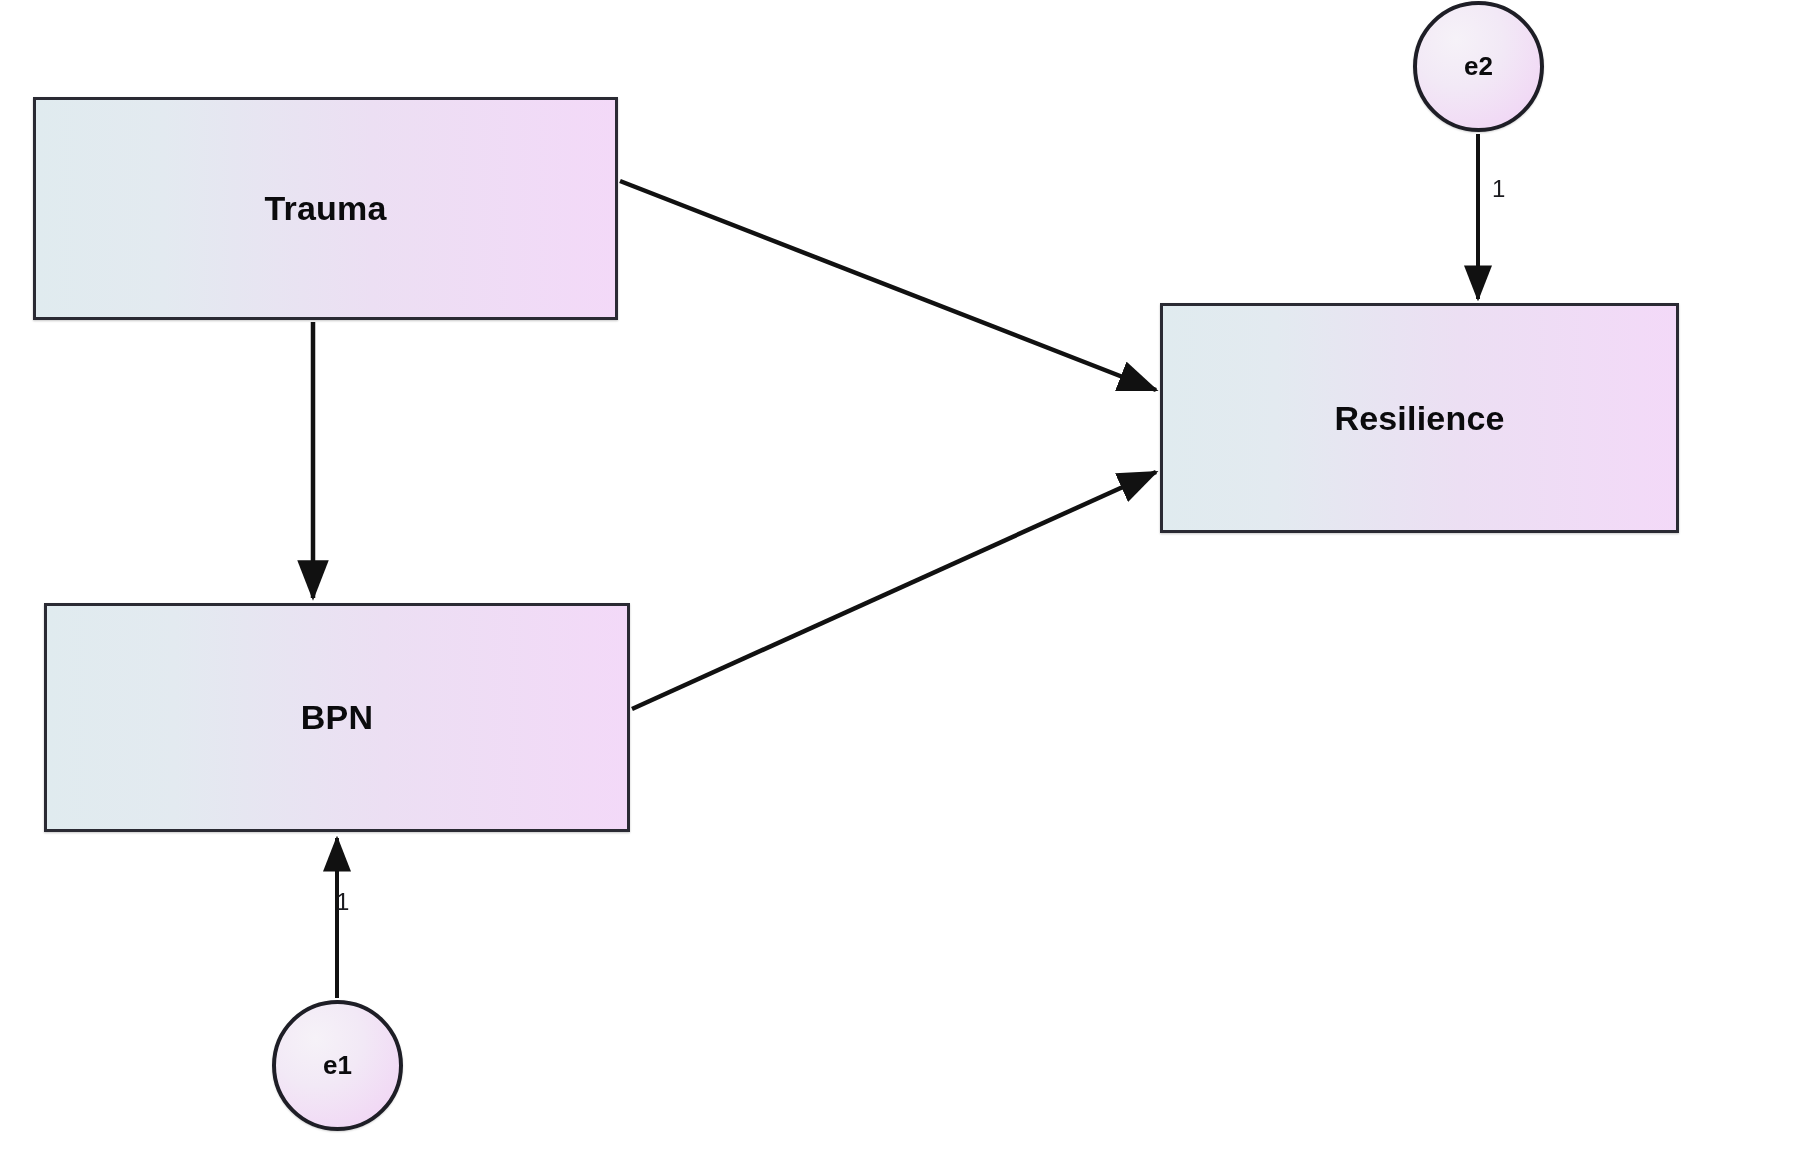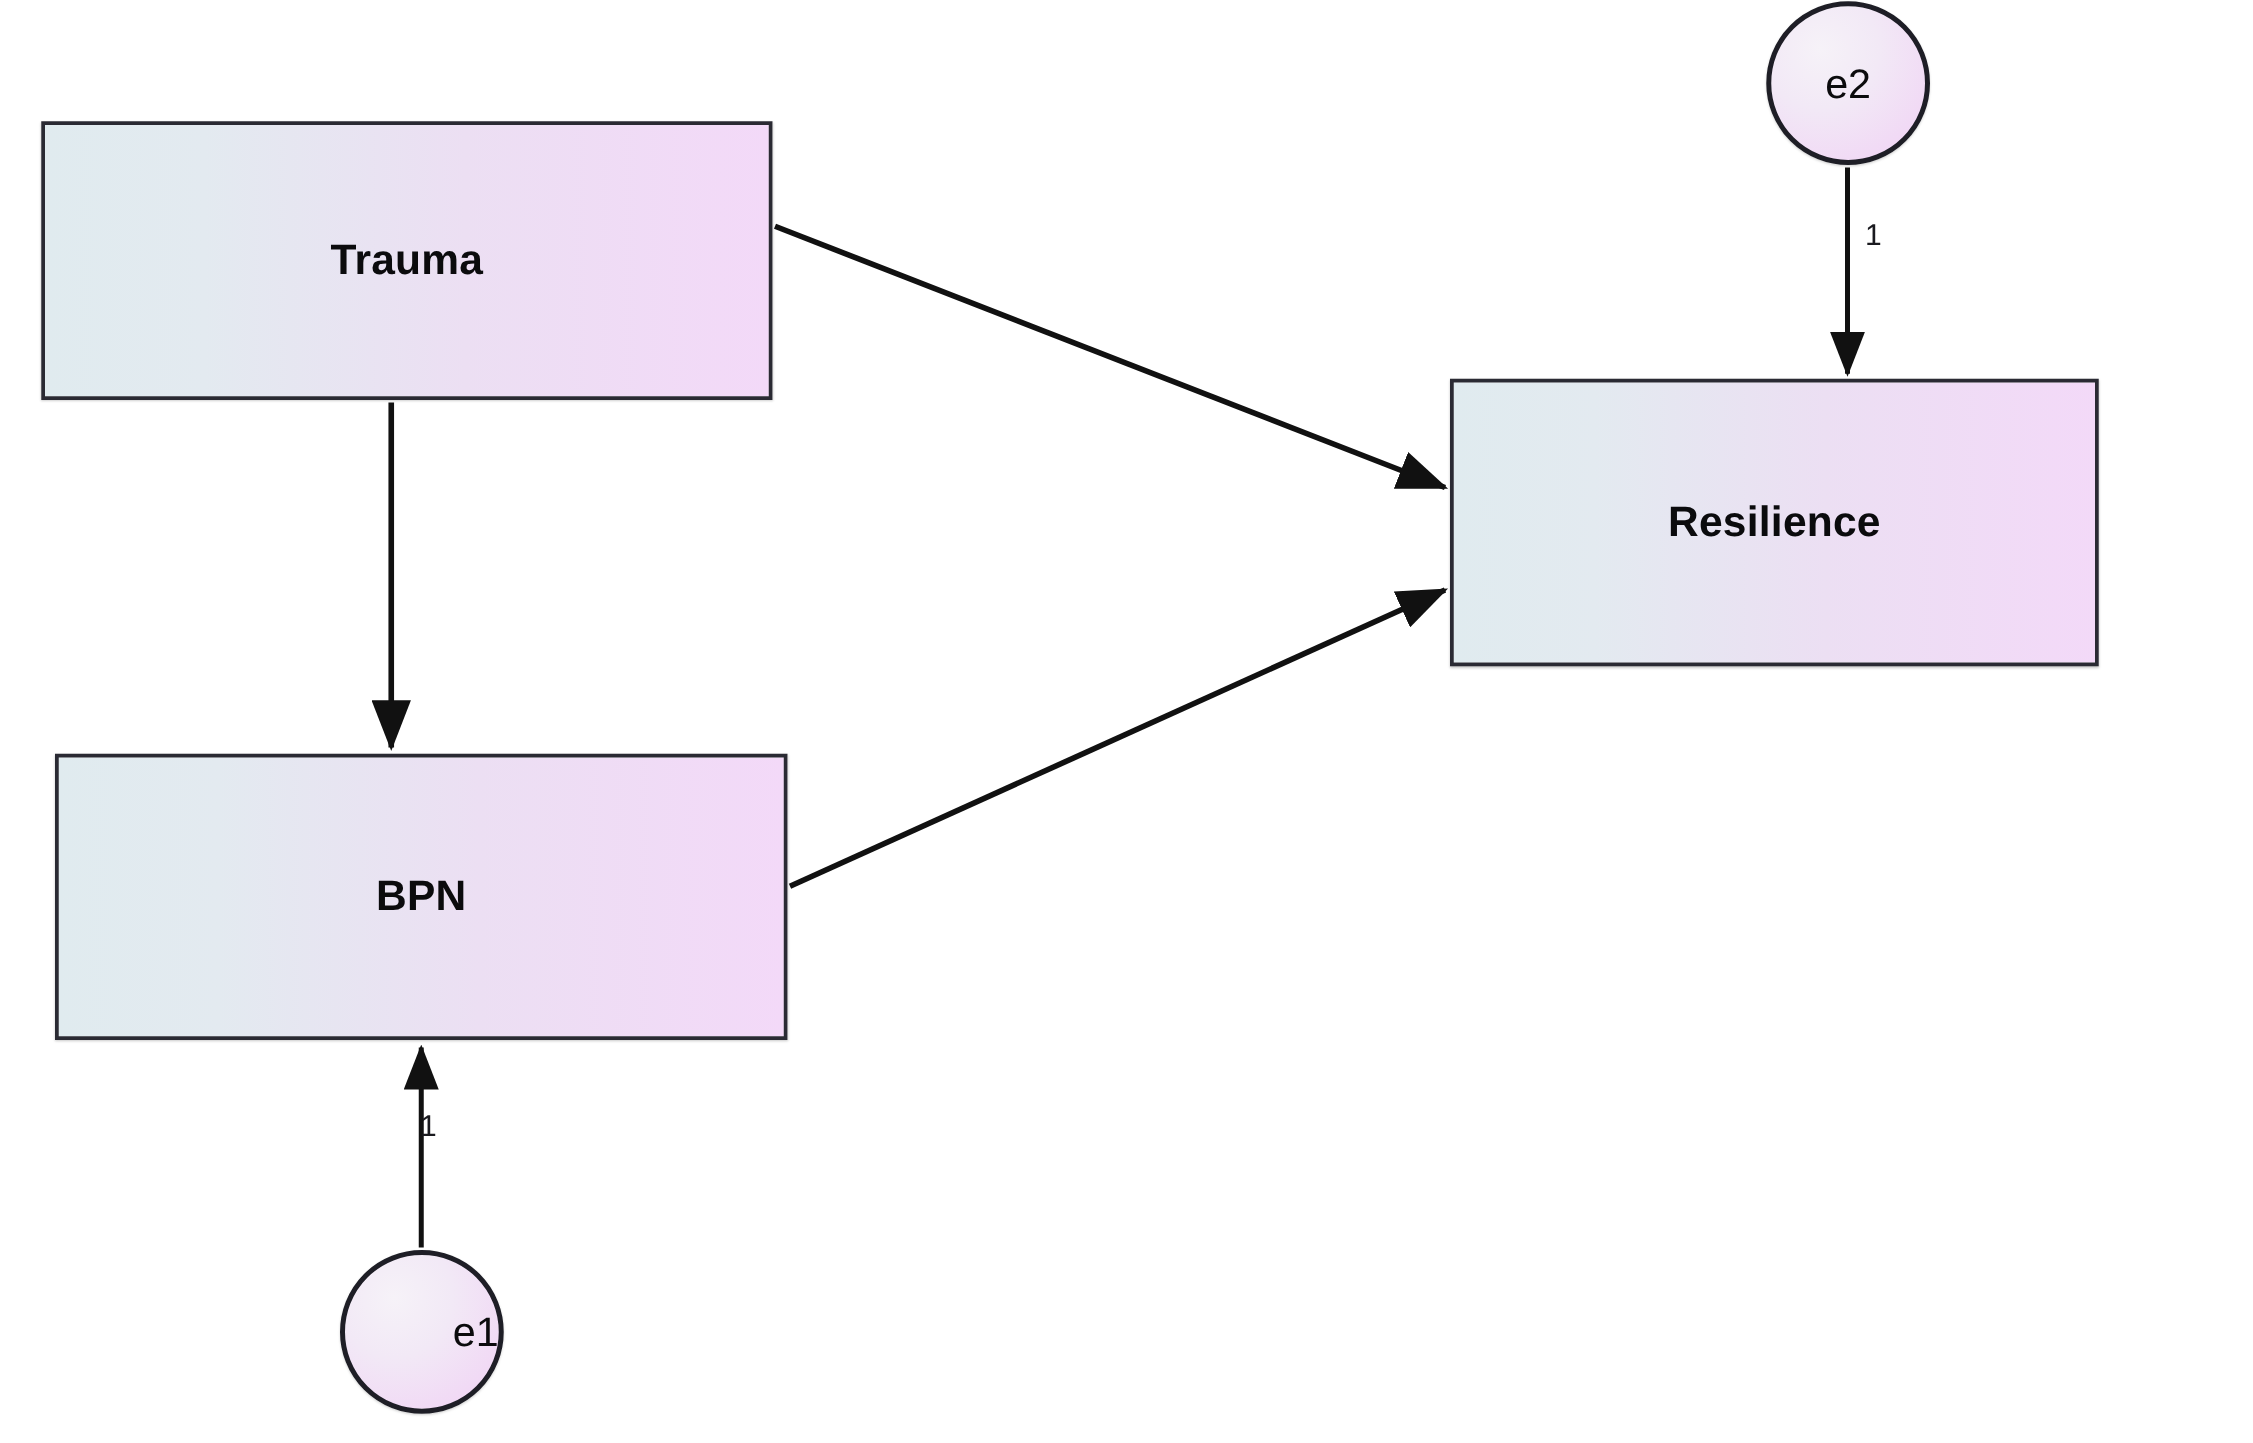--- a/index.html
+++ b/index.html
@@ -51,38 +51,38 @@
     border: 4px solid #1e1e26;
     border-radius: 50%;
     background: radial-gradient(circle at 32% 28%, #f6f2f8 0%, #f2e9f6 38%, #f1d9f5 78%, #eed3f3 100%);
     display: flex;
     align-items: center;
     justify-content: center;
     box-shadow: 0 1px 2px rgba(0,0,0,0.18);
   }
   .error-label {
     font-family: "Liberation Sans", sans-serif;
-    font-weight: normal;
-    font-size: 33px;
+    font-weight: bold;
+    font-size: 26px;
     color: #0b0b0d;
     user-select: none;
   }
   .edge-weight {
     position: absolute;
     font-family: "Liberation Sans", sans-serif;
     font-weight: normal;
     font-size: 24px;
     color: #1a1a1f;
     user-select: none;
   }
   
   #node-trauma    { left: 33px;   top: 97px;  width: 585px;  height: 223px; }
   #node-bpn       { left: 44px;   top: 603px; width: 586px;  height: 229px; }
   #node-resilience{ left: 1160px; top: 303px; width: 519px;  height: 230px; }
-  #error-e1       { left: 272px;  top: 1000px; width: 131px; height: 131px; justify-content: flex-end; }
+  #error-e1       { left: 272px;  top: 1000px; width: 131px; height: 131px; }
   #error-e2       { left: 1413px; top: 1px;   width: 131px;  height: 131px; }
   #weight-e1      { left: 336px;  top: 888px; }
   #weight-e2      { left: 1492px; top: 175px; }
 </style>
 </head>
 <body>
 
 <div id="diagram-canvas">
 
   <svg id="edge-layer" viewBox="0 0 1802 1154" width="1802" height="1154" xmlns="http://www.w3.org/2000/svg">

